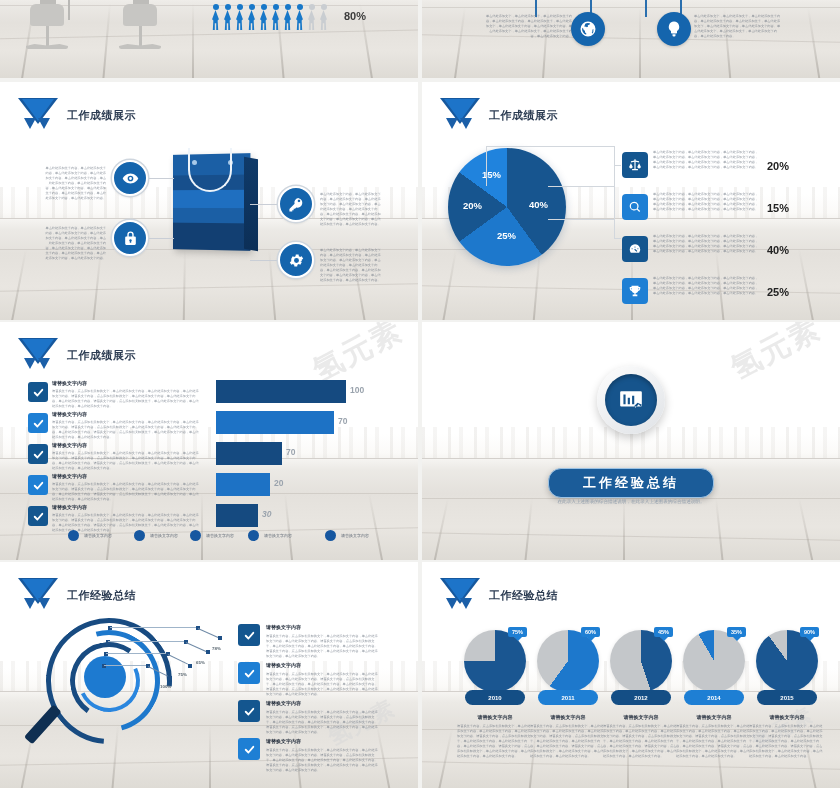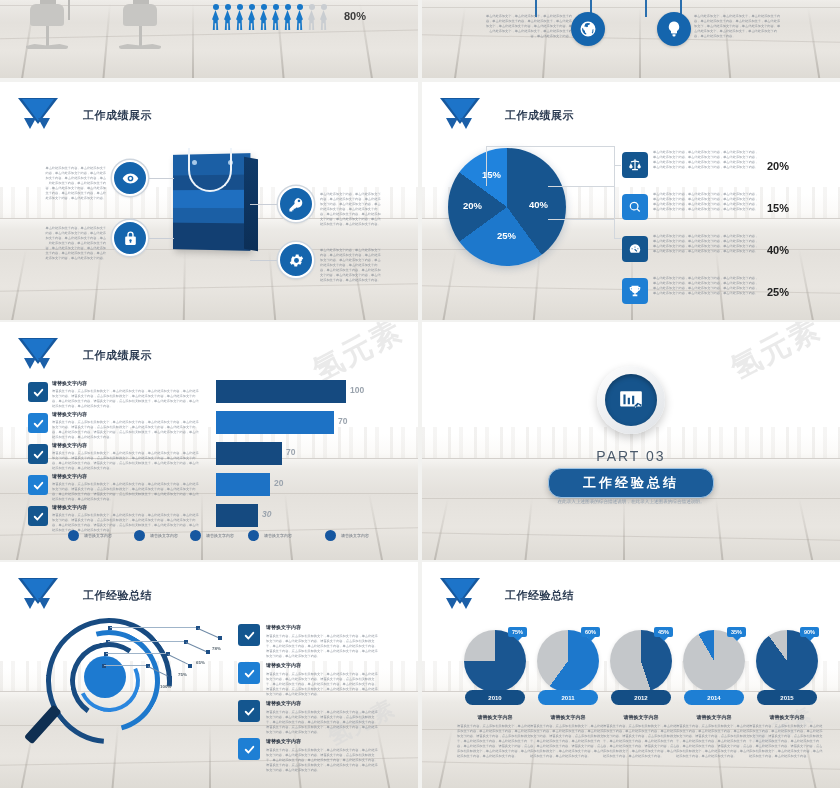--- a/index.html
+++ b/index.html
@@ -49,21 +49,21 @@
   .bg .skyline {
     position:absolute; left:0; right:0; top:44%; height:13%;
     background:
       repeating-linear-gradient(90deg,
         rgba(196,192,186,.30) 0 3px, rgba(196,192,186,0) 3px 11px,
         rgba(196,192,186,.22) 11px 15px, rgba(196,192,186,0) 15px 26px);
     opacity:.7;
   }
 
   
-  .hdr { position:absolute; left:18px; top:16px; display:flex; align-items:center; gap:25px; z-index:5;}
+  .hdr { position:absolute; left:18px; top:16px; display:flex; align-items:center; gap:9px; z-index:5;}
   .hdr .tri { position:relative; width:40px; height:34px; }
   .hdr .tri .t1 {
     position:absolute; left:0; top:0; width:0; height:0;
     border-left:20px solid transparent; border-right:20px solid transparent;
     border-top:26px solid #16589e;
   }
   .hdr .tri .t2 {
     position:absolute; left:4px; top:1px; width:0; height:0;
     border-left:16px solid transparent; border-right:16px solid transparent;
     border-top:22px solid #1d74c9;
@@ -618,21 +618,20 @@
     </div>
     <div class="wm" style="right:16px; top:6px;">氢元素</div>
 
     <div class="badge-out">
       <div class="badge-in">
         <svg viewBox="0 0 24 24">
             <path d="M3 4h18a1 1 0 0 1 1 1v12a1 1 0 0 1-1 1H3a1 1 0 0 1-1-1V5a1 1 0 0 1 1-1zm2 3v9h2V7H5zm4 3v6h2v-6H9zm4-2v8h2V8h-2zm5 6.5-3.2 3.3 1.4 1.4L19 16l1.8 1.8 1.4-1.4L18 14.5z"></path>
           </svg>
       </div>
     </div>
-    <div class="part-no">PART 03</div>
     <div class="part-pill">工作经验总结</div>
     <div class="part-sub">在此录入上述图表的综合描述说明，在此录入上述图表的综合描述说明。</div>
   </div>
 
   <div class="slide" id="slideG">
     <div class="bg">
       <div class="skyline"></div>
         <div class="horizon"></div>
       <div class="seam" style="top:72%"></div>
       <div class="seam" style="top:88%; transform:rotate(-1deg)"></div>

